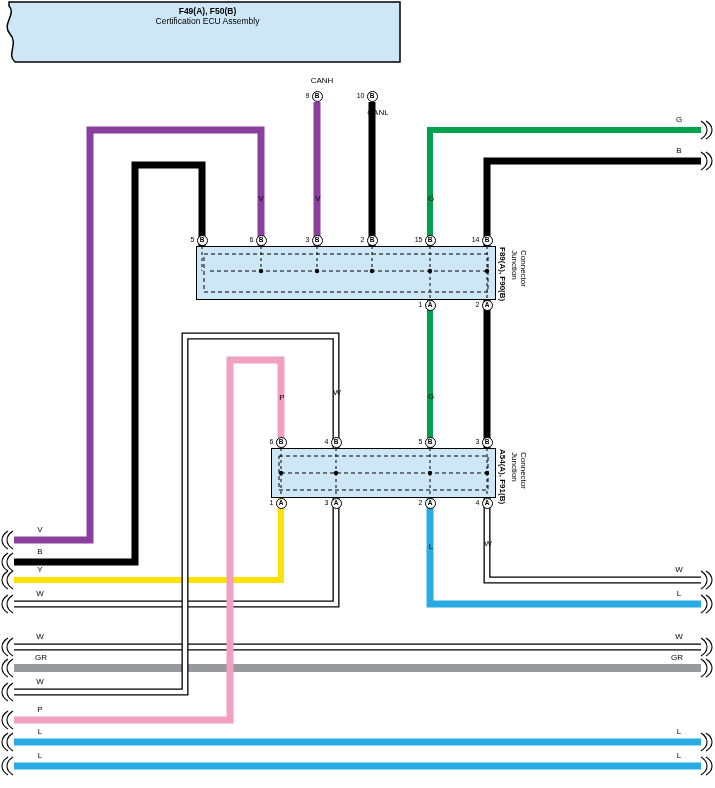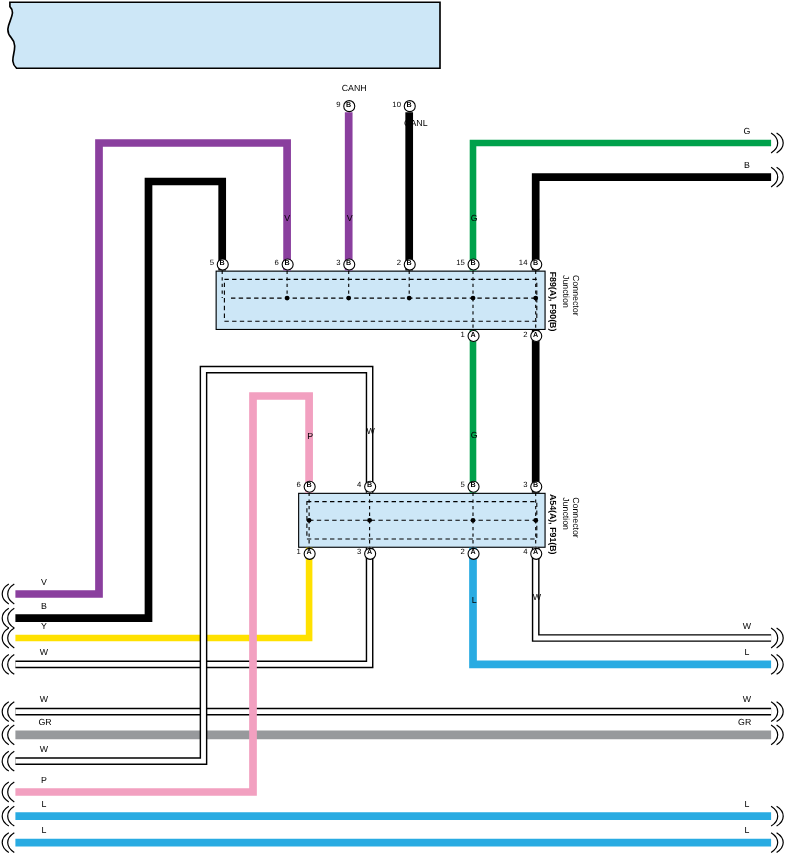--- a/index.html
+++ b/index.html
@@ -17,20 +17,24 @@
 </style>
 </head>
 <body>
 
 <div id="stage">
 
   <svg id="ecu-svg" width="410" height="66">
     <path id="ecu-shape" d="M 400 2 L 400 62 L 15 62 C 6 54 19 44 10 34 C 1 24 17 14 9 6 L 9 2 Z" stroke="#000" stroke-width="1.5" fill="#cde7f7"></path>
   </svg>
 
+  <div class="ecu-title">
+    <div class="bold">F49(A), F50(B)</div>
+    <div>Certification ECU Assembly</div>
+  </div>
 
   <div id="j1" class="box" style="left: 196px; top: 246px; width: 300px; height: 54px; background: rgb(205, 231, 247);"></div>
   <div id="j2" class="box" style="left: 271px; top: 448px; width: 225px; height: 50px; background: rgb(205, 231, 247);"></div>
 
   <svg id="wire-svg" width="715" height="788">
       <rect x="204" y="254" width="284" height="38" fill="none" stroke="#000" stroke-width="1" stroke-dasharray="4 3"></rect>
       <path d="M 210 271 L 487 271" stroke="#000" stroke-width="1" fill="none" stroke-dasharray="4 3"></path>
       <path d="M 202 246 L 202 271" stroke="#000" stroke-width="1" fill="none" stroke-dasharray="3 3"></path>
       <path d="M 261 246 L 261 271" stroke="#000" stroke-width="1" fill="none" stroke-dasharray="3 3"></path>
       <path d="M 317 246 L 317 271" stroke="#000" stroke-width="1" fill="none" stroke-dasharray="3 3"></path>

